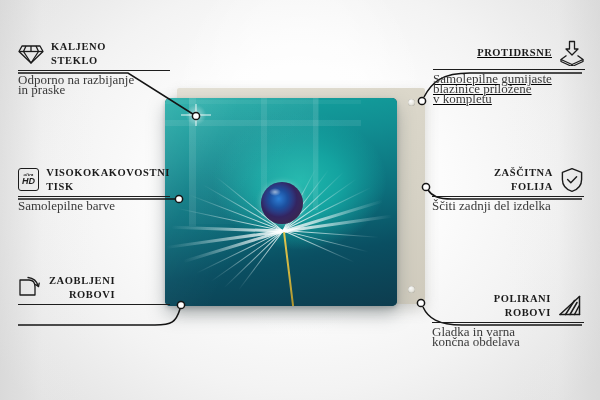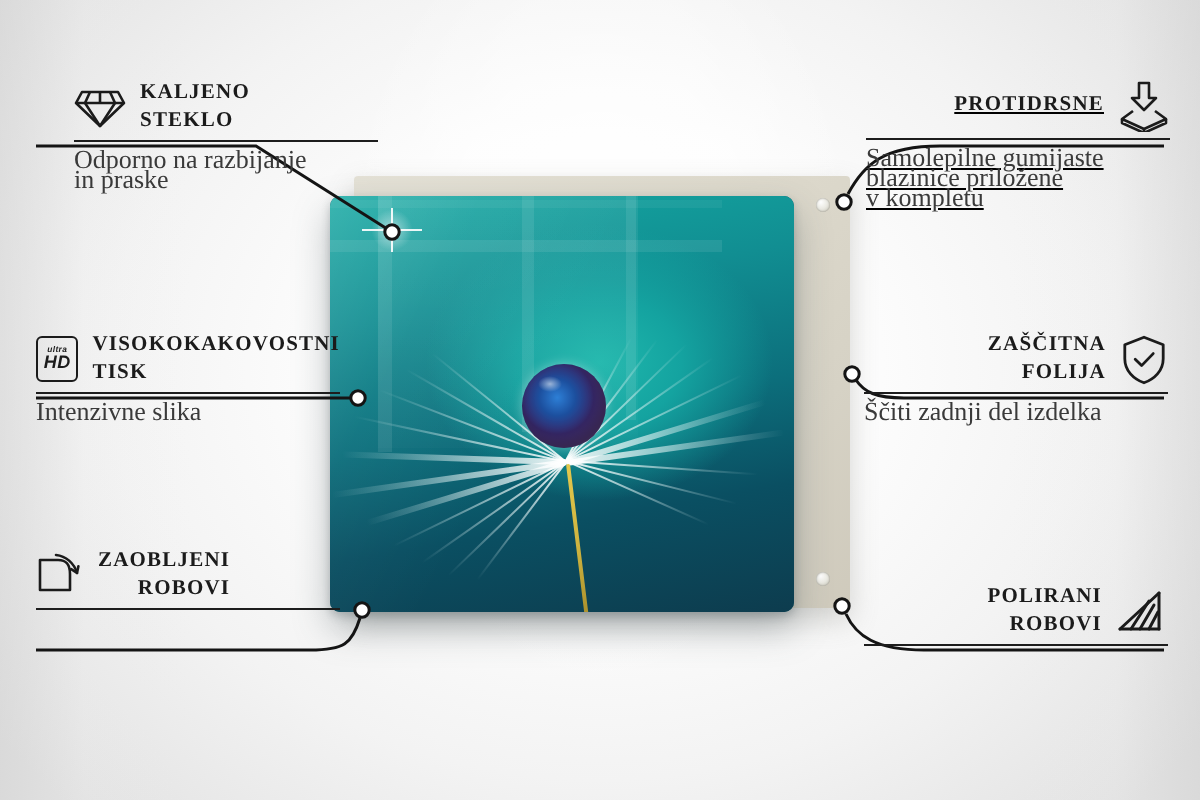--- a/index.html
+++ b/index.html
@@ -210,21 +210,21 @@
   .feat .sub {
     font-family: "Liberation Serif", serif;
     font-size: 13px;
     line-height: 10px;
     color: #3a3a3a;
   }
   .feat.right .sub { text-align: left; }
   .icon { flex: 0 0 auto; display: block; }
 
   
-  .feat.f-kaljeno    { left: 18px;  top: 40px;  width: 152px; margin-left: 19px; }
+  .feat.f-kaljeno    { left: 18px;  top: 40px;  width: 152px; }
   .feat.f-hd         { left: 18px;  top: 166px; width: 152px; }
   .feat.f-zaobljeni  { left: 18px;  top: 274px; width: 152px; text-align: right; }
   .feat.f-protidrsne { left: 433px; top: 40px;  width: 152px; text-decoration: underline; }
   .feat.f-zascitna   { left: 432px; top: 166px; width: 152px; }
   .feat.f-polirani   { left: 432px; top: 292px; width: 152px; }
 
   .hdbox {
     width: 21px; height: 21px;
     border: 1.4px solid #1b1b1b;
     border-radius: 3px;
@@ -355,21 +355,21 @@
         <span class="u">ultra</span>
         <span class="h">HD</span>
       </div>
       <div>
         <div class="title">VISOKOKAKOVOSTNI</div>
         <div class="title">TISK</div>
       </div>
     </div>
     <div class="rule"></div>
     <div class="sub">
-      <div>Intenzivne slika</div>
+      <div>Samolepilne barve</div>
     </div>
   </div>
 
   <div class="feat left f-zaobljeni">
     <div class="head">
       <svg class="icon" width="24" height="23" viewBox="0 0 24 23">
         <g fill="none" stroke="#1b1b1b" stroke-width="1.3" stroke-linejoin="round" stroke-linecap="round">
           <path d="M2,4 H11 C15.5,4 17,6.5 17,11 V19 H2 Z"></path>
           <path d="M10,1.5 C15,2 19,5.5 20.5,10.5"></path>
           <path d="M20.5,10.5 L17.6,8.6 M20.5,10.5 L21.2,7.1"></path>
@@ -434,15 +434,19 @@
           <path d="M12,19.5 L19,7.5"></path>
           <path d="M16.5,19.5 L21,11"></path>
         </g>
       </svg>
       <div>
         <div class="title">POLIRANI</div>
         <div class="title">ROBOVI</div>
       </div>
     </div>
     <div class="rule"></div>
+    <div class="sub">
+      <div>Gladka in varna</div>
+      <div>končna obdelava</div>
+    </div>
   </div>
 
 </div>
 
 </body></html>

